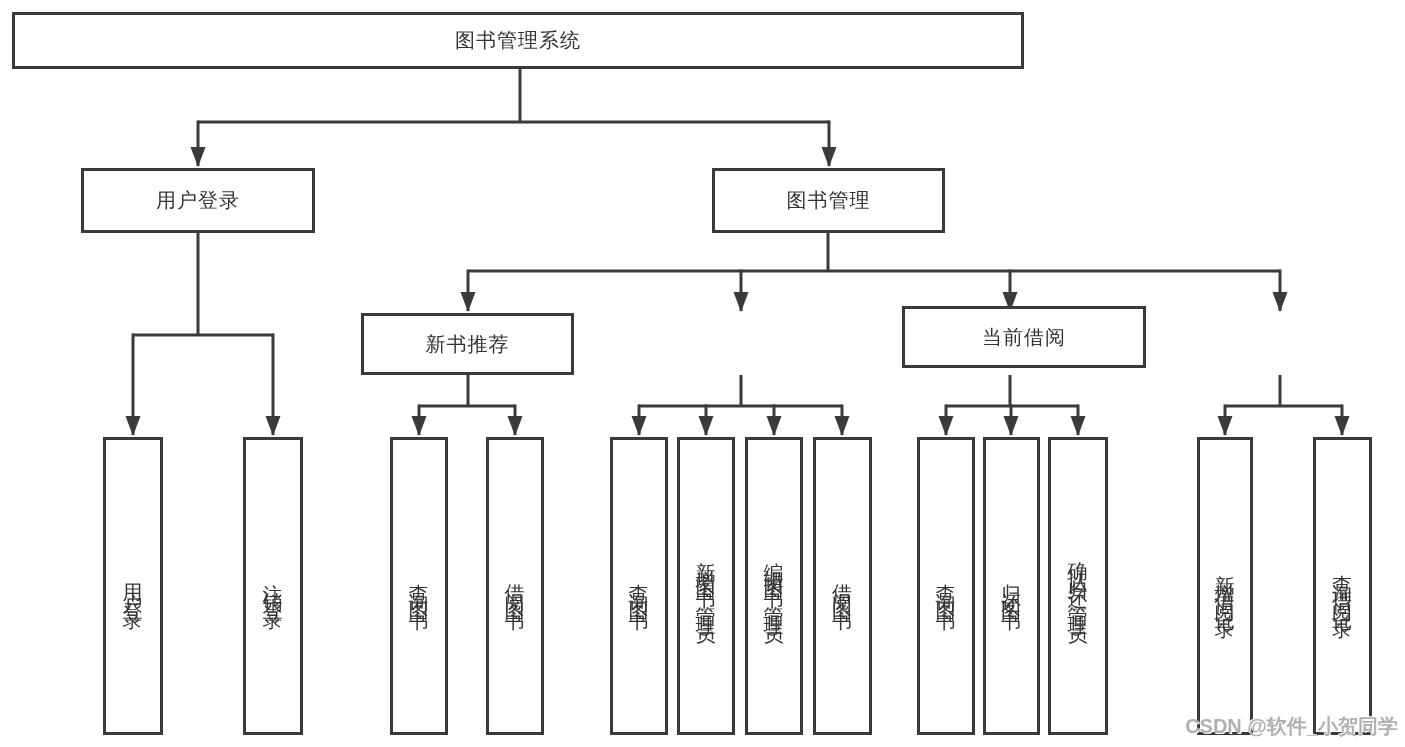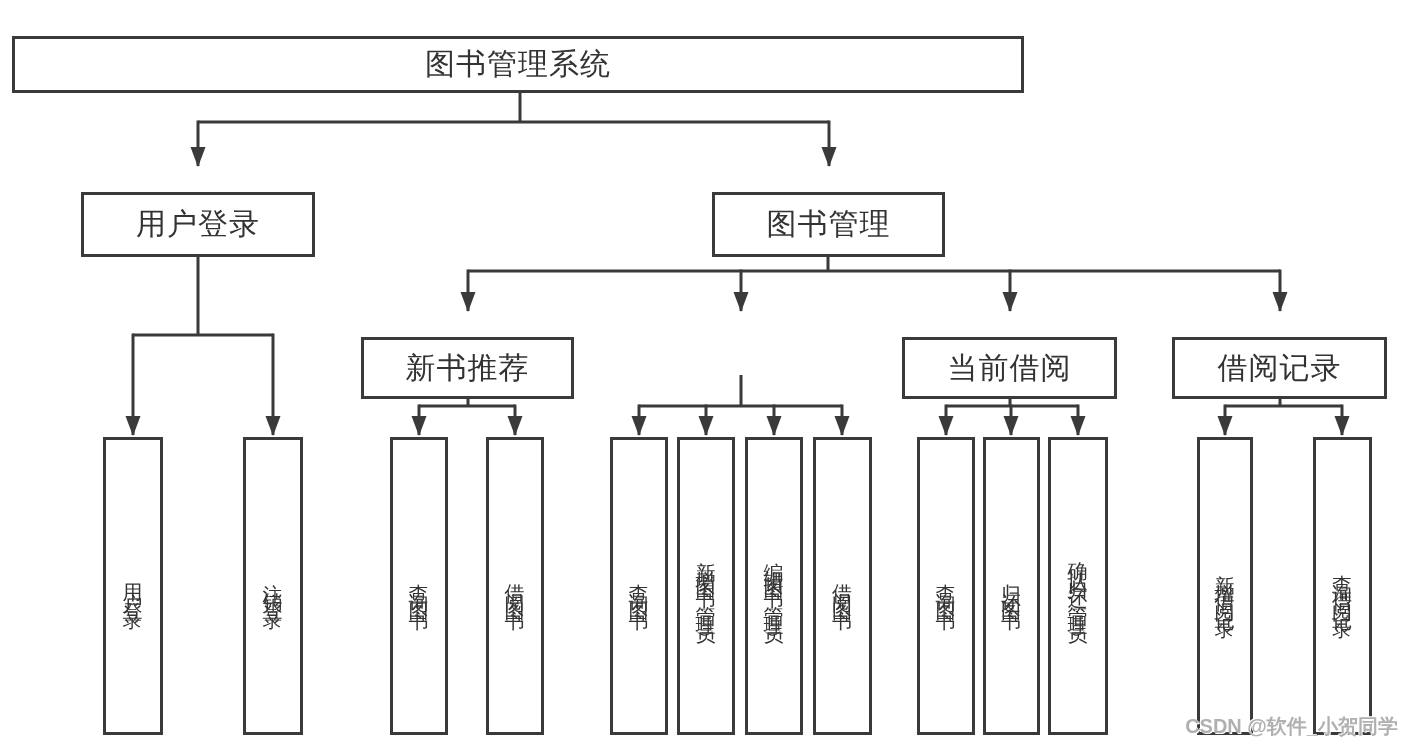--- a/index.html
+++ b/index.html
@@ -40,24 +40,23 @@
     box-sizing:border-box;
     border:3px solid var(--line);
     background:#fff;
     color:var(--text);
     display:flex;
     align-items:center;
     justify-content:center;
     z-index:1;
   }
   .hbox{
-    font-size:30px;
+    font-size:20px;
     letter-spacing:1px;
     white-space:nowrap;
-    margin-top:24px;
   }
   .vbox{
     writing-mode:vertical-rl;
     text-orientation:mixed;
     font-size:20px;
     letter-spacing:9px;
     line-height:1;
   }
   .watermark{
     position:absolute;
@@ -130,22 +129,21 @@
       <line x1="1342" y1="404.5" x2="1342" y2="435" marker-end="url(#arrowhead)"></line>
     </g>
   </svg>
 
   <div class="node hbox" style="left:12px;top:12px;width:1012px;height:57px">图书管理系统</div>
 
   <div class="node hbox" style="left:81px;top:168px;width:234px;height:65px">用户登录</div>
   <div class="node hbox" style="left:361px;top:313px;width:213px;height:62px">新书推荐</div>
 
   <div class="node hbox" style="left:712px;top:168px;width:233px;height:65px">图书管理</div>
-  <div class="node hbox" style="left:902px;top:313px;width:215px;height:62px">当前借阅</div>
-  <div class="node hbox" style="left:1172px;top:313px;width:215px;height:62px">借阅记录</div>
+  <div class="node hbox" style="left:902px;top:306px;width:244px;height:62px">当前借阅</div>
 
   <div class="node vbox" style="left:103px;top:437px;width:60px;height:298px">用户登录</div>
   <div class="node vbox" style="left:243px;top:437px;width:60px;height:298px">注销登录</div>
 
   <div class="node vbox" style="left:390px;top:437px;width:58px;height:298px">查询图书</div>
   <div class="node vbox" style="left:486px;top:437px;width:58px;height:298px">借阅图书</div>
 
   <div class="node vbox" style="left:610px;top:437px;width:58px;height:298px">查询图书</div>
   <div class="node vbox" style="left:677px;top:437px;width:58px;height:298px">新增图书（管理员）</div>
   <div class="node vbox" style="left:745px;top:437px;width:58px;height:298px">编辑图书（管理员）</div>

